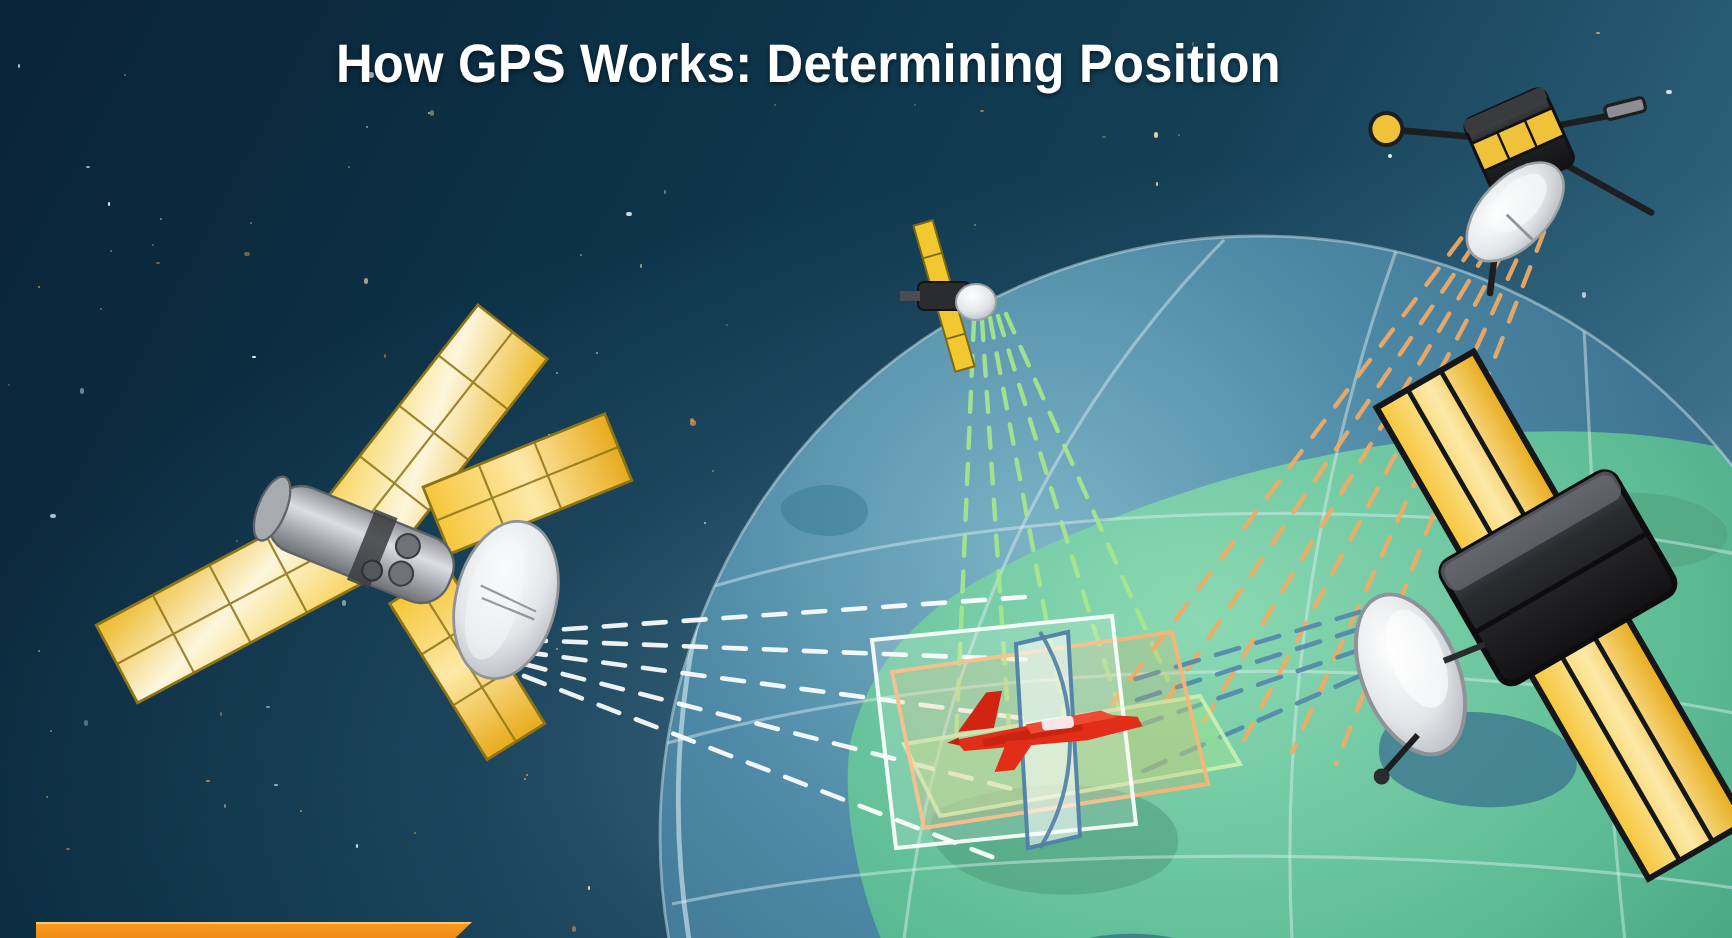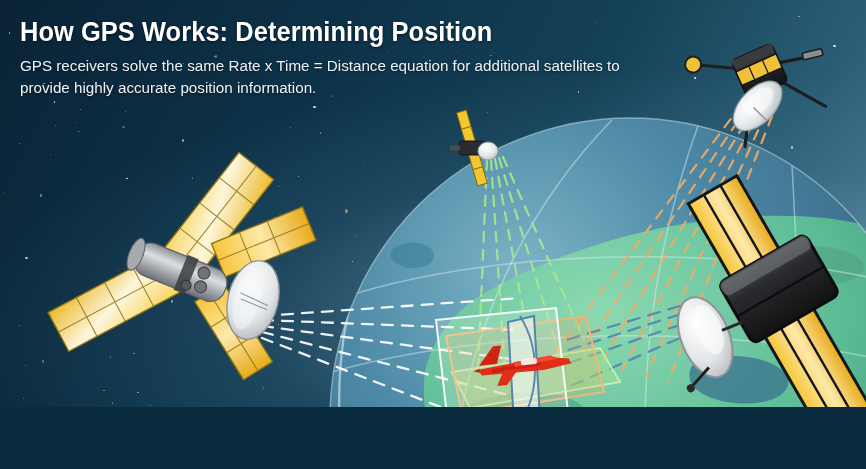--- a/index.html
+++ b/index.html
@@ -1,21 +1,22 @@
 <!DOCTYPE html>
 <html><head>
 <meta charset="utf-8">
 <style>
   html,body{margin:0;padding:0;background:#0a2b3d;}
   #stage{
-    position:relative;width:866px;height:407px;overflow:hidden;
+    position:relative;width:866px;height:469px;overflow:hidden;
     font-family:"Liberation Sans", sans-serif;
     background:
       radial-gradient(ellipse 120% 90% at 78% 78%, rgba(150,190,210,.55) 0%, rgba(90,140,170,.18) 42%, rgba(0,0,0,0) 68%),
       linear-gradient(118deg, #0a2336 0%, #0d3349 34%, #144056 58%, #2a5d75 80%, #4e7e95 100%);
+    text-align: right;
   }
   .layer{position:absolute;inset:0;}
   .noclick{pointer-events:none;}
   
   .star{position:absolute;border-radius:50%;}
   
   #header{position:absolute;left:20px;top:18px;width:660px;}
   #title{
     font-size:27px;font-weight:bold;color:#ffffff;letter-spacing:.1px;
     font-family:"Liberation Sans Narrow","Liberation Sans",sans-serif;
@@ -387,18 +388,17 @@
         <ellipse cx="6" cy="-6" rx="13" ry="26" fill="#ffffff" opacity="0.6"></ellipse>
         <line x1="18" y1="0" x2="40" y2="0" stroke="#2a2b2e" stroke-width="3"></line>
       </g>
       <line x1="-96" y1="34" x2="-120" y2="42" stroke="#1d1e20" stroke-width="3"></line>
       <circle cx="-122" cy="43" r="4" fill="#2a2b2e"></circle>
     </g>
   </svg>
 
   <div id="header">
     <h1 id="title">How GPS Works: Determining Position</h1>
-    <p id="subtitle">GPS receivers solve the same Rate x Time = Distance equation for additional satellites to provide highly accurate position information.</p>
   </div>
 
   <div id="bottom-tab"></div>
 
 </div>
 
 </body></html>

